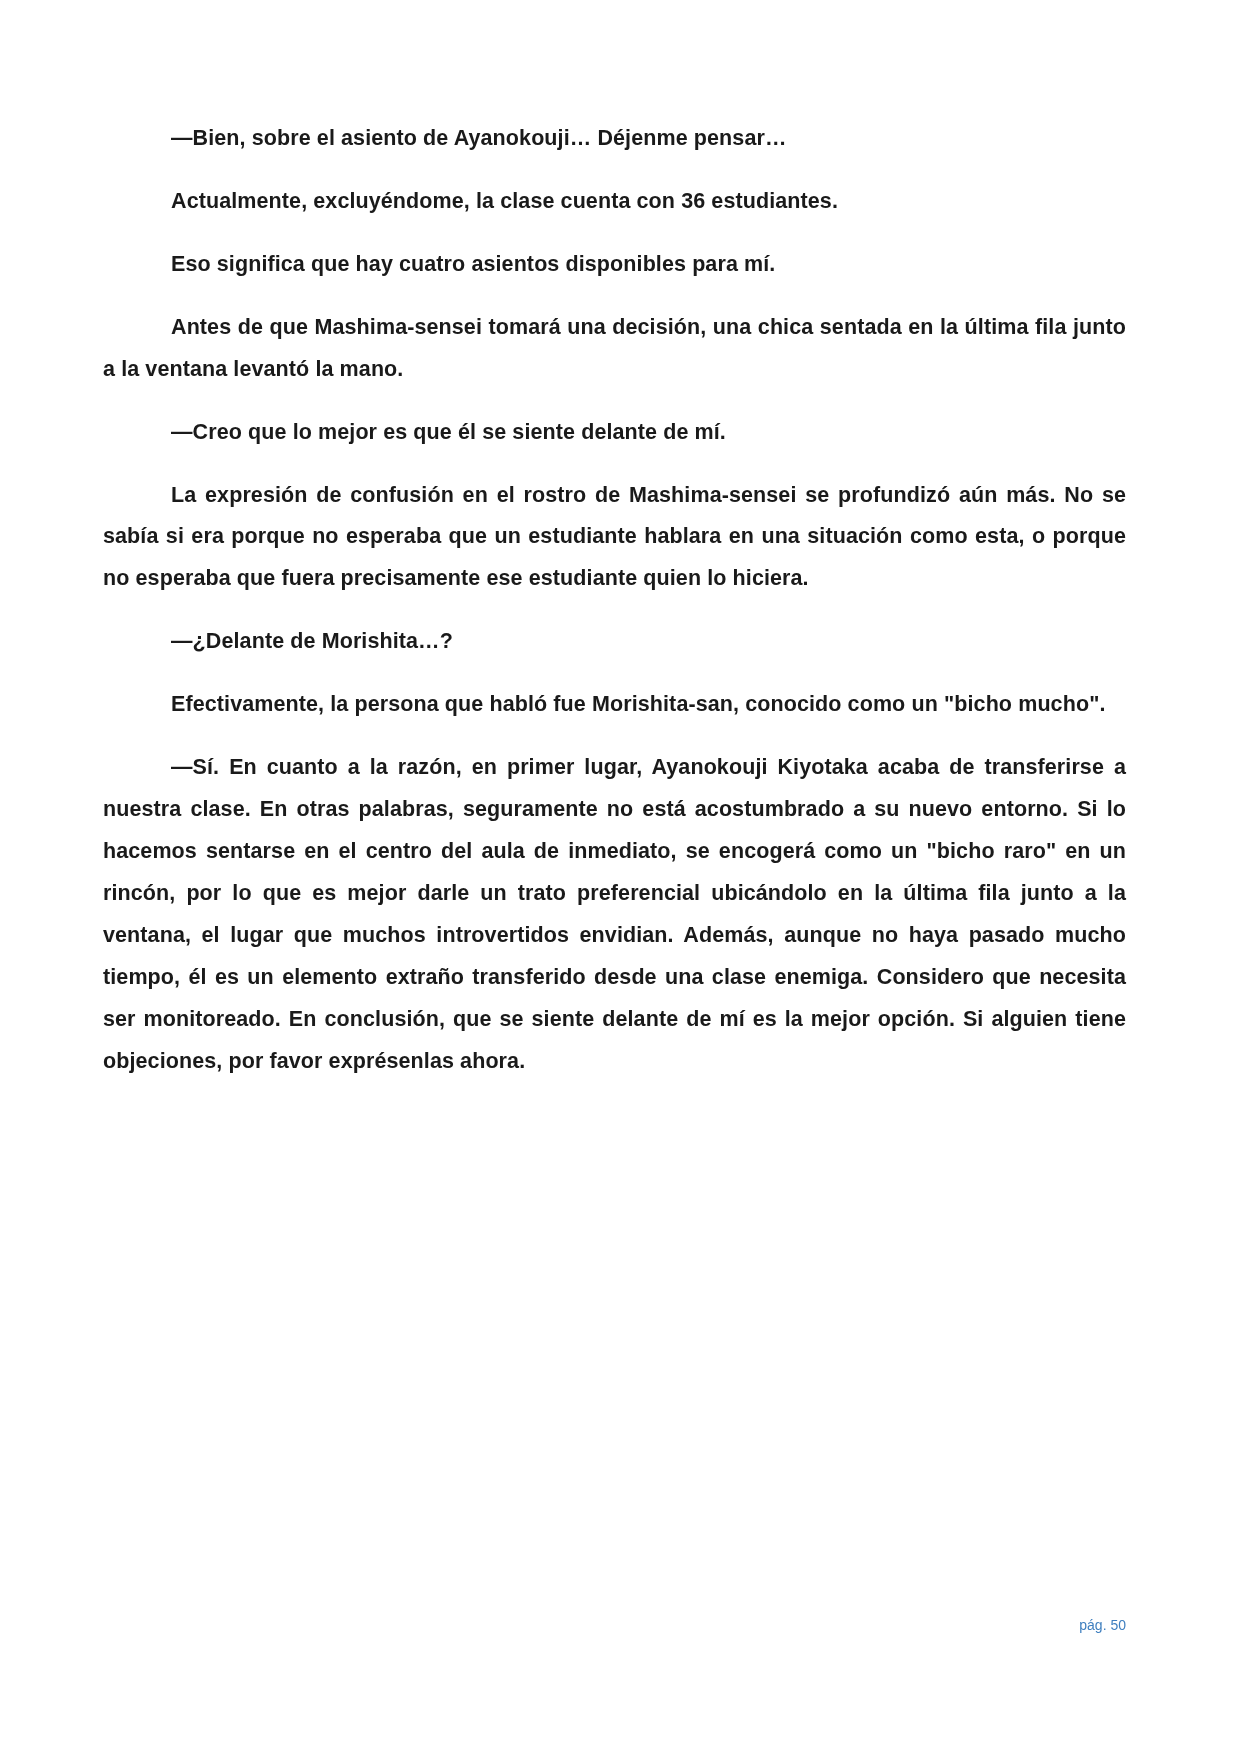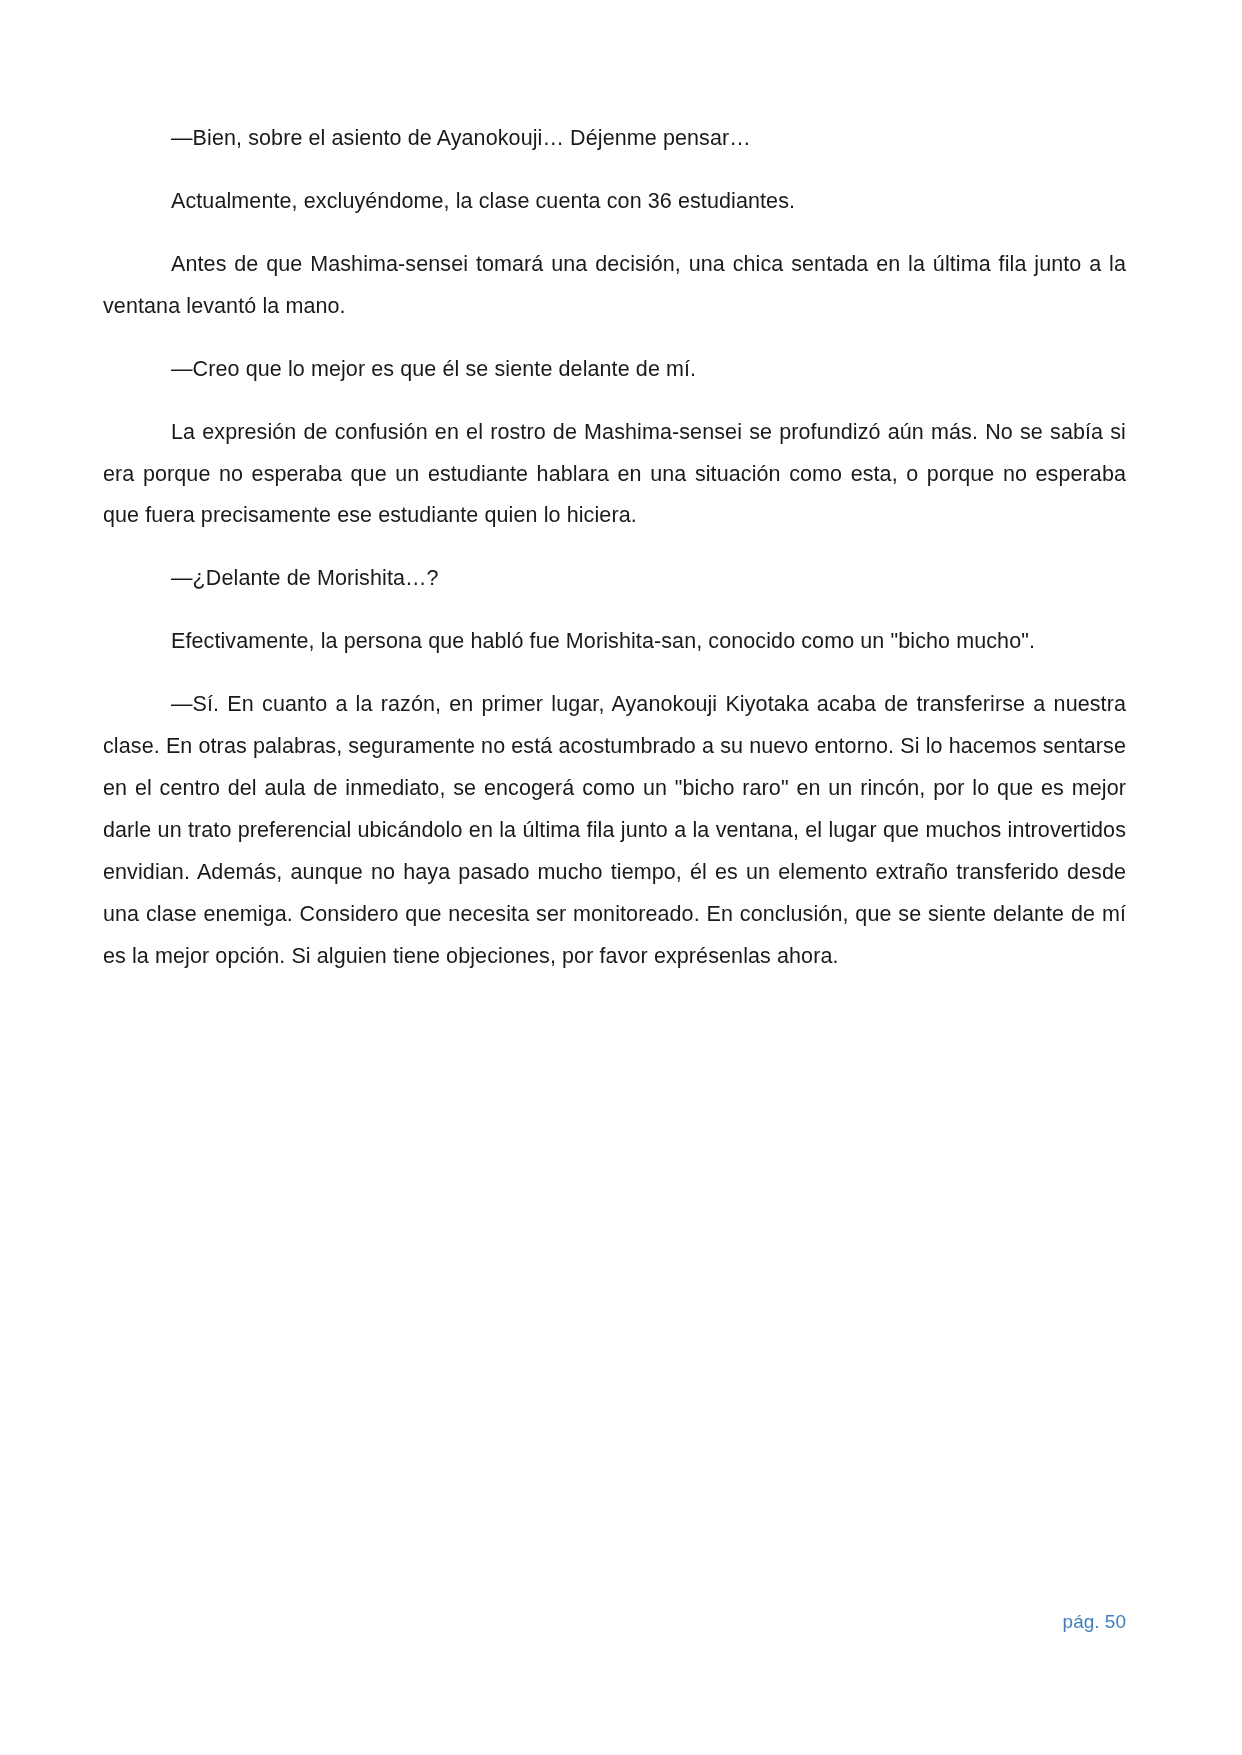--- a/index.html
+++ b/index.html
@@ -23,42 +23,44 @@
     height: 1755px;
     box-sizing: border-box;
     padding: 118px 116px 0 103px;
   }
   .body-text {
     font-size: 21.5px;
     line-height: 1.95;
     color: #1a1a1a;
     text-align: justify;
     letter-spacing: 0.1px;
+    font-weight: bold;
   }
   .body-text p {
     margin: 0 0 21px 0;
     text-indent: 68px;
   }
   .footer {
     position: absolute;
     right: 116px;
     bottom: 122px;
-    font-size: 19px;
+    font-size: 14px;
     color: #3f7fbf;
     text-align: right;
     font-family: "Liberation Sans", sans-serif;
   }
 </style>
 </head>
 <body>
 
 <div class="page">
   <div class="body-text">
     <p>—Bien, sobre el asiento de Ayanokouji… Déjenme pensar…</p>
     <p>Actualmente, excluyéndome, la clase cuenta con 36 estudiantes.</p>
+    <p>Eso significa que hay cuatro asientos disponibles para mí.</p>
     <p>Antes de que Mashima-sensei tomará una decisión, una chica sentada en la última fila junto a la ventana levantó la mano.</p>
     <p>—Creo que lo mejor es que él se siente delante de mí.</p>
     <p>La expresión de confusión en el rostro de Mashima-sensei se profundizó aún más. No se sabía si era porque no esperaba que un estudiante hablara en una situación como esta, o porque no esperaba que fuera precisamente ese estudiante quien lo hiciera.</p>
     <p>—¿Delante de Morishita…?</p>
     <p>Efectivamente, la persona que habló fue Morishita-san, conocido como un "bicho mucho".</p>
     <p>—Sí. En cuanto a la razón, en primer lugar, Ayanokouji Kiyotaka acaba de transferirse a nuestra clase. En otras palabras, seguramente no está acostumbrado a su nuevo entorno. Si lo hacemos sentarse en el centro del aula de inmediato, se encogerá como un "bicho raro" en un rincón, por lo que es mejor darle un trato preferencial ubicándolo en la última fila junto a la ventana, el lugar que muchos introvertidos envidian. Además, aunque no haya pasado mucho tiempo, él es un elemento extraño transferido desde una clase enemiga. Considero que necesita ser monitoreado. En conclusión, que se siente delante de mí es la mejor opción. Si alguien tiene objeciones, por favor exprésenlas ahora.</p>
   </div>
 </div>
 
 <div class="footer">pág. 50</div>

